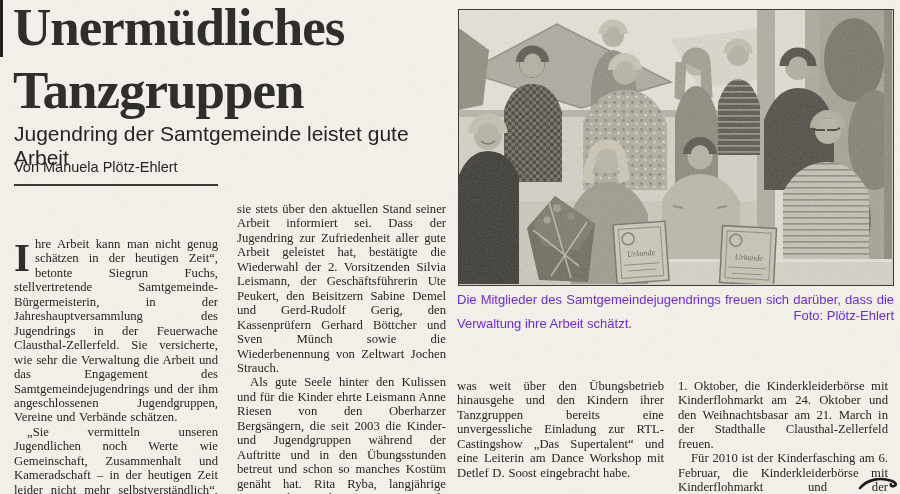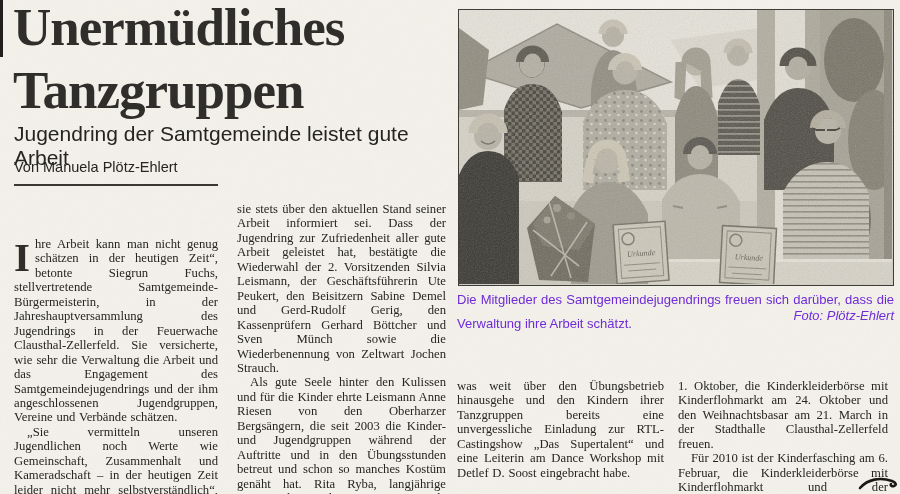--- a/index.html
+++ b/index.html
@@ -64,21 +64,20 @@
   .photo-frame svg { display:block; }
   .caption {
     position:absolute; left:457px; top:288px; width:437px; height:33px;
     font-family:"Liberation Sans", sans-serif;
     font-size:13px; line-height:24px; color:#6d28d9;
     text-align:justify;
   }
   .caption .credit {
     position:absolute; right:0; top:16px;
     font-family:"Liberation Sans", sans-serif;
-    font-style:italic;
   }
   .pen-mark { position:absolute; left:858px; top:473px; }
   .grain-overlay {
     position:absolute; left:0; top:0; width:900px; height:494px;
     pointer-events:none; opacity:0.06;
   }
 </style>
 </head>
 <body>
 

